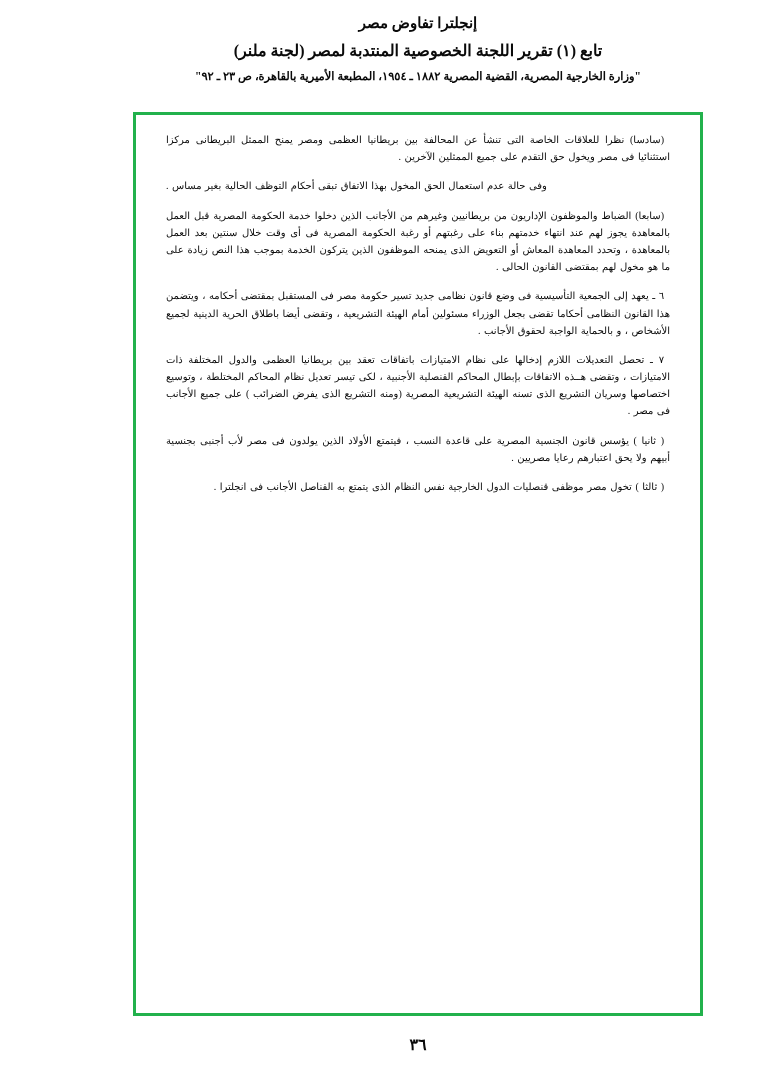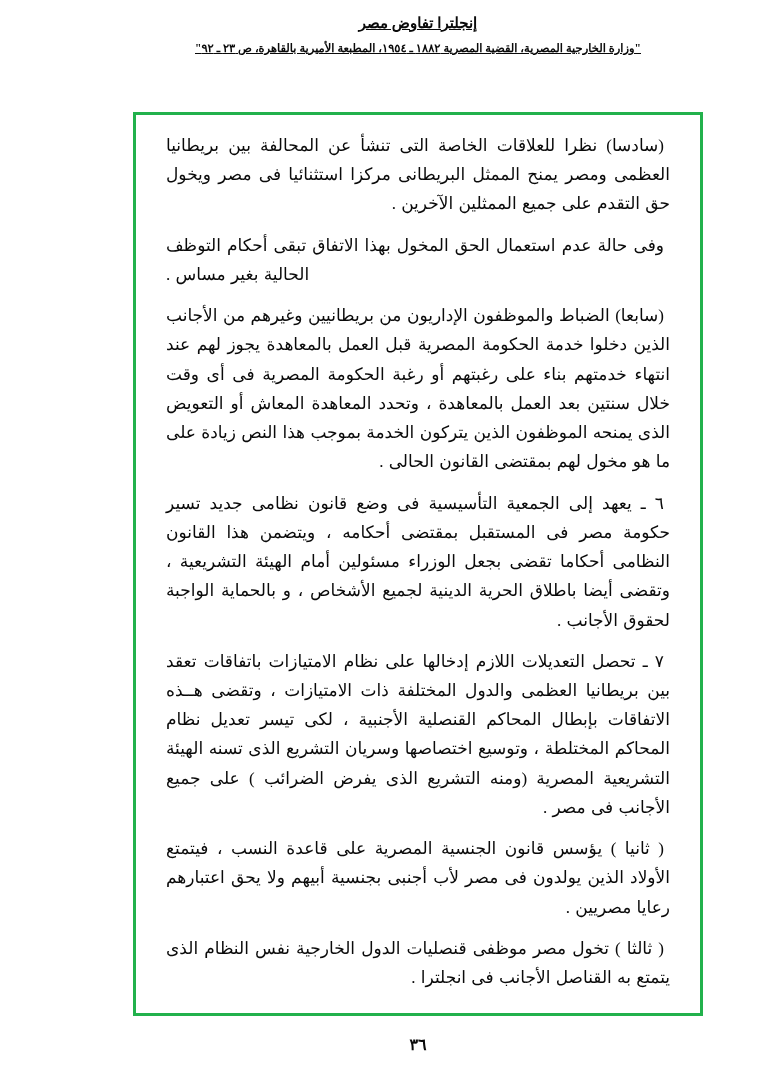--- a/index.html
+++ b/index.html
@@ -13,21 +13,20 @@
     position: relative;
     font-family: "Liberation Serif", "DejaVu Serif", serif;
     color: #0a0a0a;
     overflow: hidden;
   }
   .page {
     width: 680px;
     height: 1078px;
     position: relative;
     box-sizing: border-box;
-    text-decoration: underline;
   }
   .header {
     text-align: center;
     padding-top: 14px;
   }
   .header .line1 {
     font-size: 15px;
     font-weight: bold;
     letter-spacing: 0px;
     margin-bottom: 9px;
@@ -52,21 +51,21 @@
     box-sizing: border-box;
   }
   .frame-inner {
     position: absolute;
     top: 0; right: 0; left: 0; bottom: 0;
     padding: 16px 30px 10px 30px;
     box-sizing: border-box;
     overflow: hidden;
   }
   .para {
-    font-size: 17px;
+    font-size: 10px;
     line-height: 1.72;
     text-align: justify;
     text-align-last: right;
     margin: 0 0 12px 0;
     letter-spacing: 0px;
     word-spacing: 1px;
   }
   .para.ind {
     text-indent: 6px;
   }
@@ -83,20 +82,21 @@
     font-weight: bold;
   }
 </style>
 </head>
 <body>
 
 <div class="page">
 
   <div class="header">
     <div class="line1">إنجلترا تفاوض مصر</div>
+    <div class="line2">تابع (١) تقرير اللجنة الخصوصية المنتدبة لمصر (لجنة ملنر)</div>
     <div class="line3">"وزارة الخارجية المصرية، القضية المصرية ١٨٨٢ ـ ١٩٥٤، المطبعة الأميرية بالقاهرة، ص ٢٣ ـ ٩٢"</div>
   </div>
 
   <div class="frame">
     <div class="frame-inner">
       <p class="para ind">(سادسا) نظرا للعلاقات الخاصة التى تنشأ عن المحالفة بين بريطانيا العظمى ومصر يمنح الممثل البريطانى مركزا استثنائيا فى مصر ويخول حق التقدم على جميع الممثلين الآخرين .</p>
       <p class="para ind last-center">وفى حالة عدم استعمال الحق المخول بهذا الاتفاق تبقى أحكام التوظف الحالية بغير مساس .</p>
       <p class="para ind">(سابعا) الضباط والموظفون الإداريون من بريطانيين وغيرهم من الأجانب الذين دخلوا خدمة الحكومة المصرية قبل العمل بالمعاهدة يجوز لهم عند انتهاء خدمتهم بناء على رغبتهم أو رغبة الحكومة المصرية فى أى وقت خلال سنتين بعد العمل بالمعاهدة ، وتحدد المعاهدة المعاش أو التعويض الذى يمنحه الموظفون الذين يتركون الخدمة بموجب هذا النص زيادة على ما هو مخول لهم بمقتضى القانون الحالى .</p>
       <p class="para ind">٦ ـ يعهد إلى الجمعية التأسيسية فى وضع قانون نظامى جديد تسير حكومة مصر فى المستقبل بمقتضى أحكامه ، ويتضمن هذا القانون النظامى أحكاما تقضى بجعل الوزراء مسئولين أمام الهيئة التشريعية ، وتقضى أيضا باطلاق الحرية الدينية لجميع الأشخاص ، و بالحماية الواجبة لحقوق الأجانب .</p>
       <p class="para ind">٧ ـ تحصل التعديلات اللازم إدخالها على نظام الامتيازات باتفاقات تعقد بين بريطانيا العظمى والدول المختلفة ذات الامتيازات ، وتقضى هــذه الاتفاقات بإبطال المحاكم القنصلية الأجنبية ، لكى تيسر تعديل نظام المحاكم المختلطة ، وتوسيع اختصاصها وسريان التشريع الذى تسنه الهيئة التشريعية المصرية (ومنه التشريع الذى يفرض الضرائب ) على جميع الأجانب فى مصر .</p>

